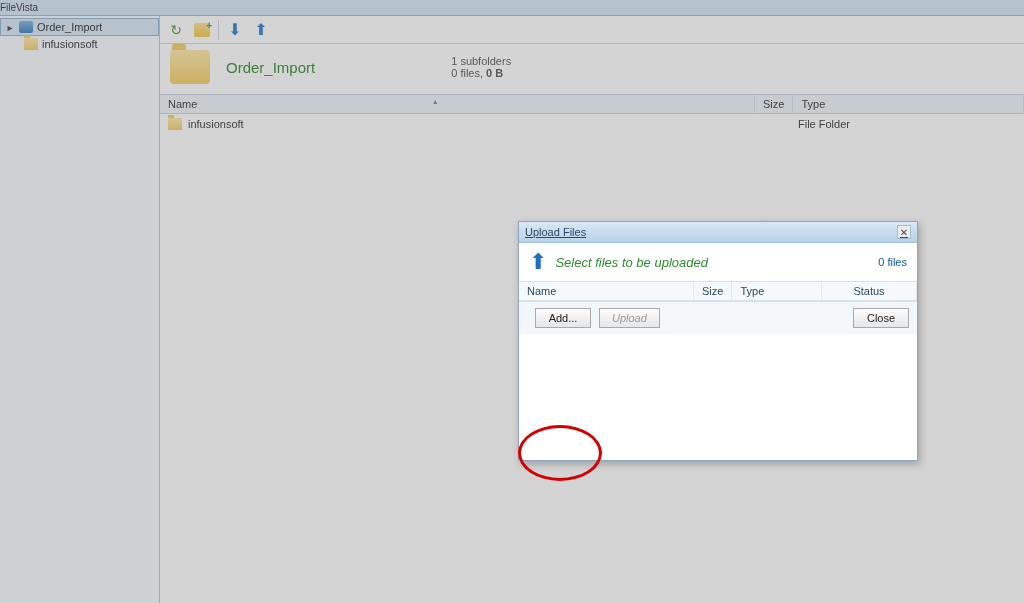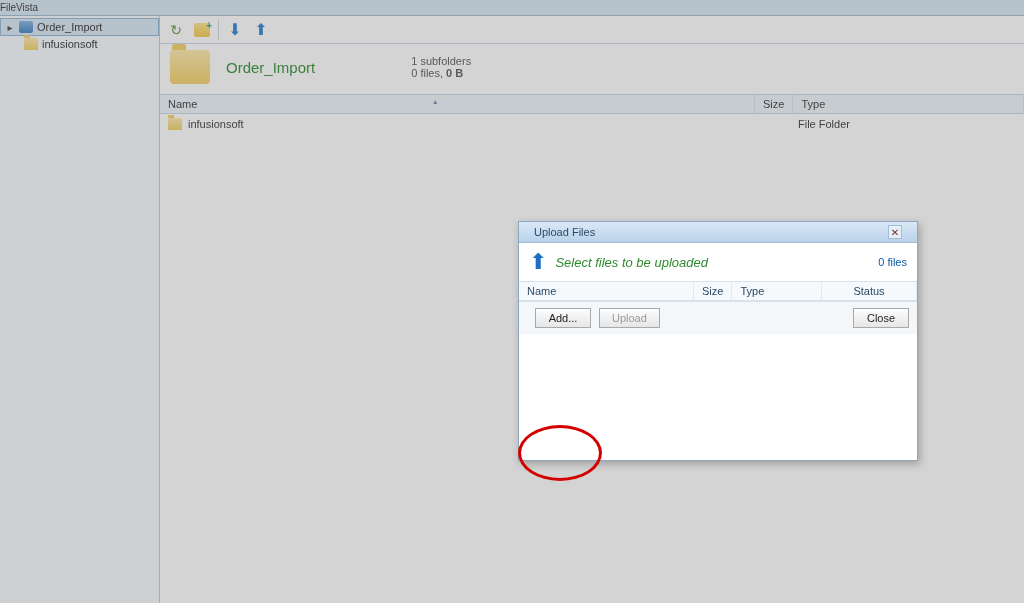--- a/index.html
+++ b/index.html
@@ -160,23 +160,24 @@
   background:#fff;
   border:1px solid #8fa8bf;
   box-shadow: 2px 3px 8px rgba(0,0,0,0.25);
   z-index: 100;
   display:flex; flex-direction:column;
   font-size:11px;
 }
 .dlg-title {
   background:linear-gradient(#d9e8f6,#b9d2ea);
   border-bottom:1px solid #a3bdd4;
-  padding:3px 15px;
+  padding:3px 6px;
   display:flex; align-items:center; justify-content:space-between;
   color:#2b4a66;
+  text-decoration:underline;
 }
 .dlg-close {
   width:14px; height:14px;
   background:#e8eef5;
   border:1px solid #a3bdd4;
   display:flex; align-items:center; justify-content:center;
   font-size:10px; color:#6b3030;
   cursor:pointer;
 }
 .dlg-head {
@@ -215,21 +216,21 @@
 .dlg-footer-left { display:flex; gap:8px;padding-left:8px; }
 .btn {
   min-width:56px;
   padding:3px 12px;
   background:linear-gradient(#fdfdfd,#e6e6e6);
   border:1px solid #a9a9a9;
   font-size:11px;
   color:#222;
   cursor:pointer;
 }
-.btn.disabled { color:#9a9a9a; cursor:default; }
+.btn.disabled { color:#9a9a9a; cursor:default;font-style:italic; }
 .red-ellipse {
   position:absolute;
   top:425px; left:518px;
   width:84px; height:56px;
   border:3px solid #d40000;
   border-radius:50%;
   z-index:150;
   pointer-events:none;
 }
 </style>
@@ -268,21 +269,21 @@
       <span class="tb-btn">
           <span class="arrow-up-icon">⬆</span>
         </span>
     </div>
 
     <div class="header-panel">
       <div class="big-folder"></div>
       <div>
         <div class="folder-title">Order_Import</div>
       </div>
-      <div style="margin-left:80px">
+      <div style="margin-left:120px">
         <div class="folder-meta">1 subfolders</div>
         <div class="folder-meta">
           <span>0 files, </span><span class="bold">0 B</span>
         </div>
       </div>
     </div>
 
     <div class="col-headers">
       <div class="col-name">
         <span>Name</span>

